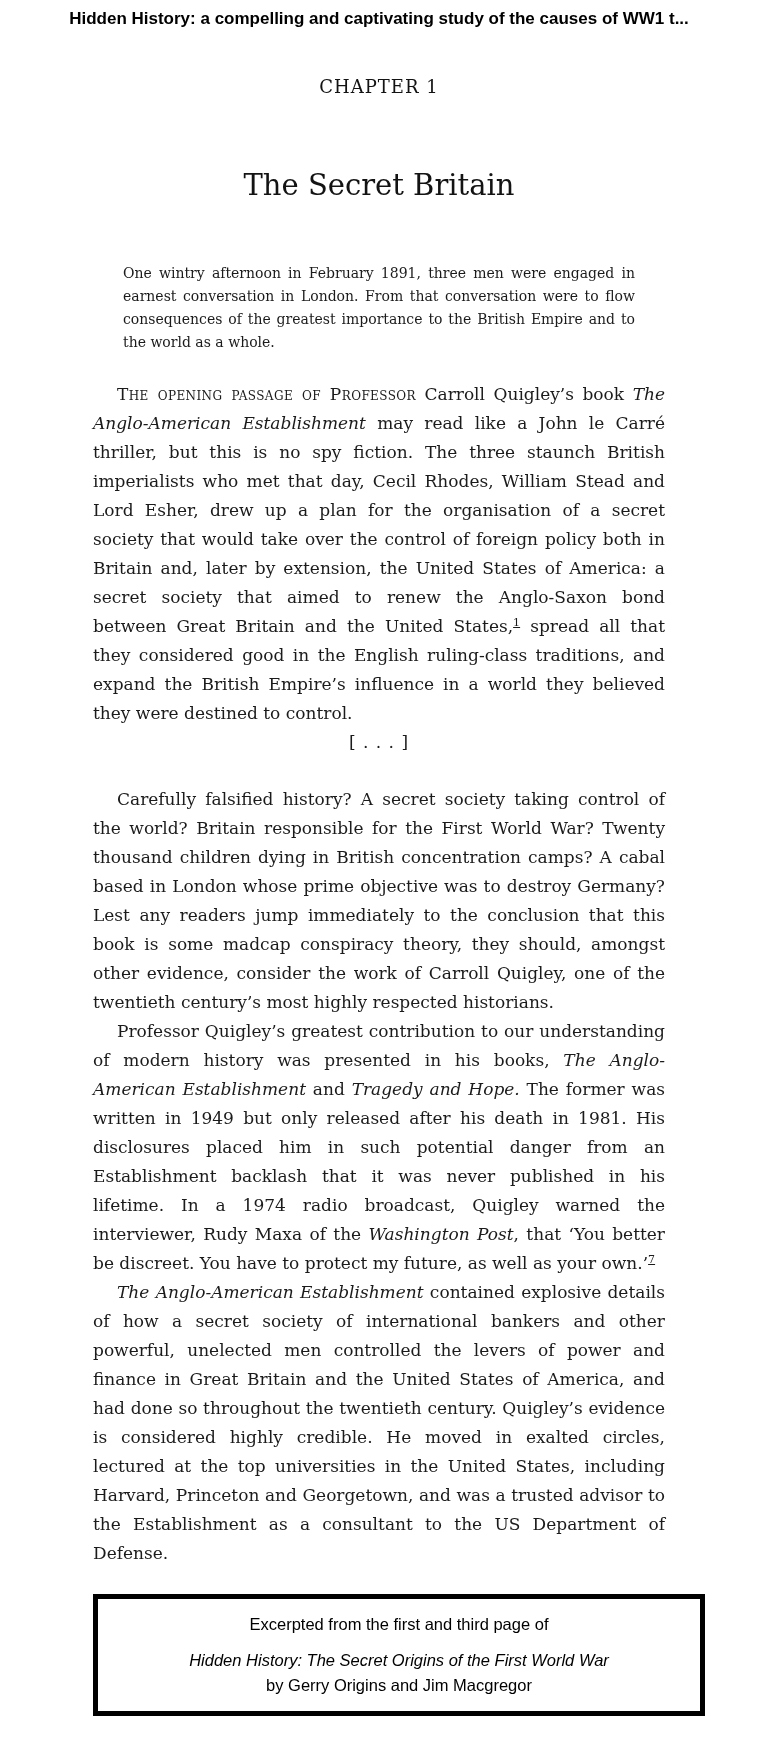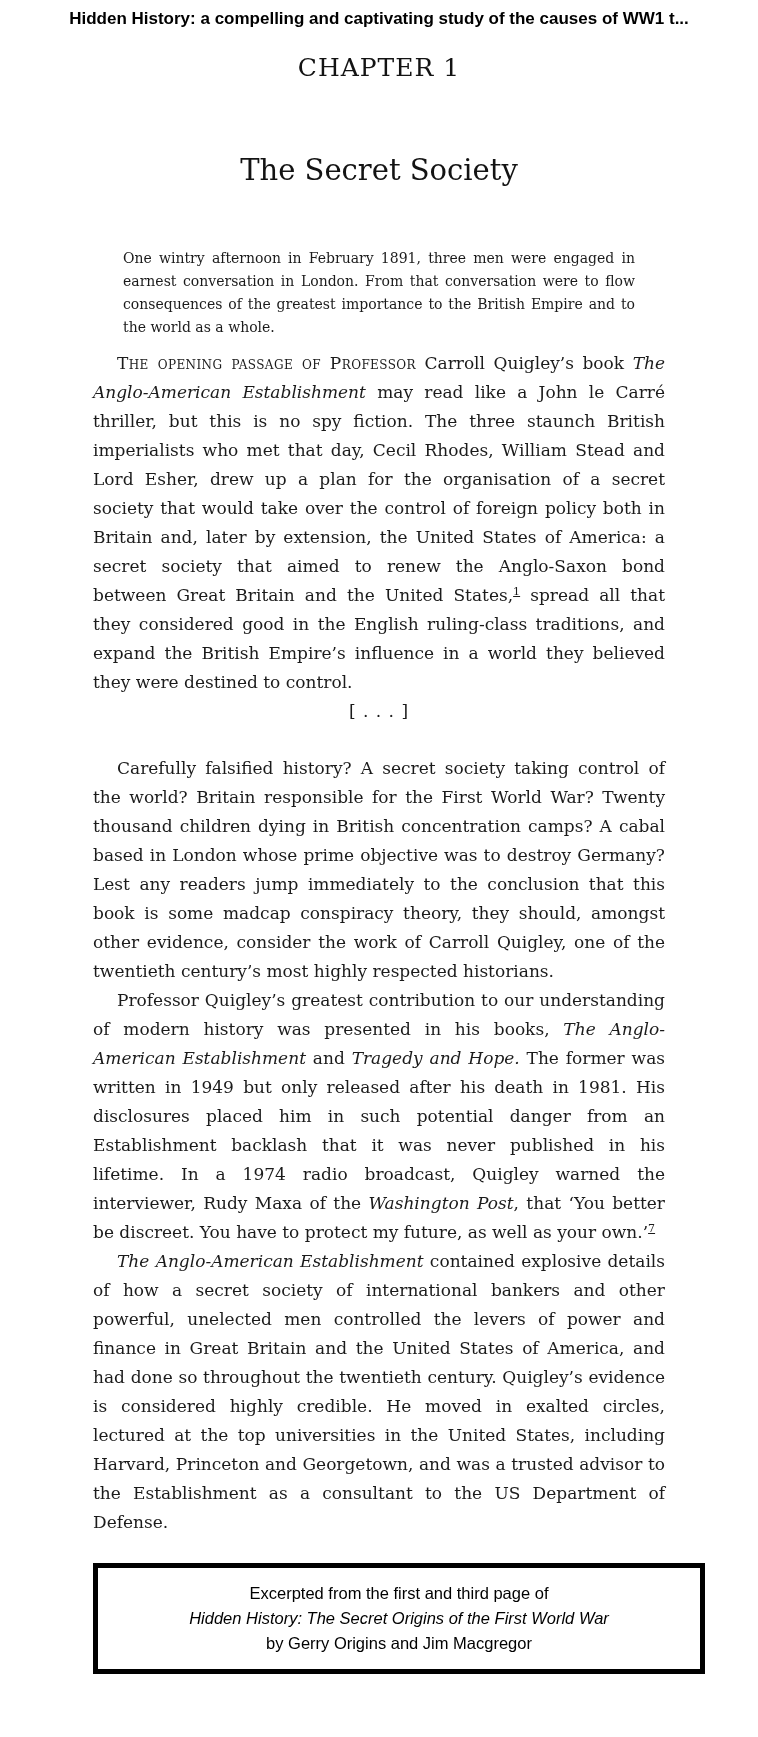--- a/index.html
+++ b/index.html
@@ -14,37 +14,37 @@
   }
   .viewer-header {
     padding-top: 9px;
     text-align: center;
     font-family: "Liberation Sans", sans-serif;
     font-weight: bold;
     font-size: 17px;
     color: #000000;
   }
   .chapter-heading {
-    margin-top: 24px;
+    margin-top: 47px;
     text-align: center;
-    font-size: 25px;
+    font-size: 18px;
     font-weight: normal;
     letter-spacing: 1px;
     color: #131313;
   }
   .section-title {
     margin-top: 71px;
     text-align: center;
     font-size: 29px;
     font-weight: normal;
     color: #131313;
   }
   .content { width: 572px; margin: 0 auto; }
   .epigraph {
-    margin: 60px 30px 10px 30px;
+    margin: 60px 30px 26px 30px;
     font-size: 14px;
     line-height: 23px;
     text-align: justify;
   }
   .bodytext {
     font-size: 17px;
     line-height: 29px;
     text-align: justify;
   }
   .para { text-align: justify; }
@@ -67,33 +67,33 @@
     width: 612px;
     margin: 26px auto 0 auto;
     border: 5px solid #000000;
     padding: 13px 8px;
     text-align: center;
     font-family: "Liberation Sans", sans-serif;
     font-size: 16.5px;
     line-height: 25px;
     color: #000000;
   }
-  .footer-box .italic { font-style: italic; }
+  .footer-box .italic { font-style: italic; margin-top: 11px; }
 </style>
 </head>
 <body>
 
 <header class="viewer-header">
   <div>Hidden History: a compelling and captivating study of the causes of WW1 t...</div>
 </header>
 
 <main>
   <h1 class="chapter-heading">CHAPTER 1</h1>
 
-  <h2 class="section-title">The Secret Society</h2>
+  <h2 class="section-title">The Secret Britain</h2>
 
   <div class="content">
     <blockquote class="epigraph">One wintry afternoon in February 1891, three men were engaged in earnest conversation in London. From that conversation were to flow consequences of the greatest importance to the British Empire and to the world as a whole.</blockquote>
 
     <div class="bodytext" id="paragraphs">
         <p class="para"><span class="smallcaps">The opening passage of Professor</span><span> Carroll Quigley’s book </span><i>The Anglo-American Establishment</i><span> may read like a John le Carré thriller, but this is no spy fiction. The three staunch British imperialists who met that day, Cecil Rhodes, William Stead and Lord Esher, drew up a plan for the organisation of a secret society that would take over the control of foreign policy both in Britain and, later by extension, the United States of America: a secret society that aimed to renew the Anglo-Saxon bond between Great Britain and the United States,</span><a class="footnote-ref" href="#">1</a><span> spread all that they considered good in the English ruling-class traditions, and expand the British Empire’s influence in a world they believed they were destined to control.</span></p>
         <p class="para separator">[ . . . ]</p>
         <p class="para indent"><span>Carefully falsified history? A secret society taking control of the world? Britain responsible for the First World War? Twenty thousand children dying in British concentration camps? A cabal based in London whose prime objective was to destroy Germany? Lest any readers jump immediately to the conclusion that this book is some madcap conspiracy theory, they should, amongst other evidence, consider the work of Carroll Quigley, one of the twentieth century’s most highly respected historians.</span></p>
         <p class="para indent"><span>Professor Quigley’s greatest contribution to our understanding of modern history was presented in his books, </span><i>The Anglo-American Establishment</i><span> and </span><i>Tragedy and Hope.</i><span> The former was written in 1949 but only released after his death in 1981. His disclosures placed him in such potential danger from an Establishment backlash that it was never published in his lifetime. In a 1974 radio broadcast, Quigley warned the interviewer, Rudy Maxa of the </span><i>Washington Post</i><span>, that ‘You better be discreet. You have to protect my future, as well as your own.’</span><a class="footnote-ref" href="#">7</a></p>
         <p class="para indent"><i>The Anglo-American Establishment</i><span> contained explosive details of how a secret society of international bankers and other powerful, unelected men controlled the levers of power and finance in Great Britain and the United States of America, and had done so throughout the twentieth century. Quigley’s evidence is considered highly credible. He moved in exalted circles, lectured at the top universities in the United States, including Harvard, Princeton and Georgetown, and was a trusted advisor to the Establishment as a consultant to the US Department of Defense.</span></p>

